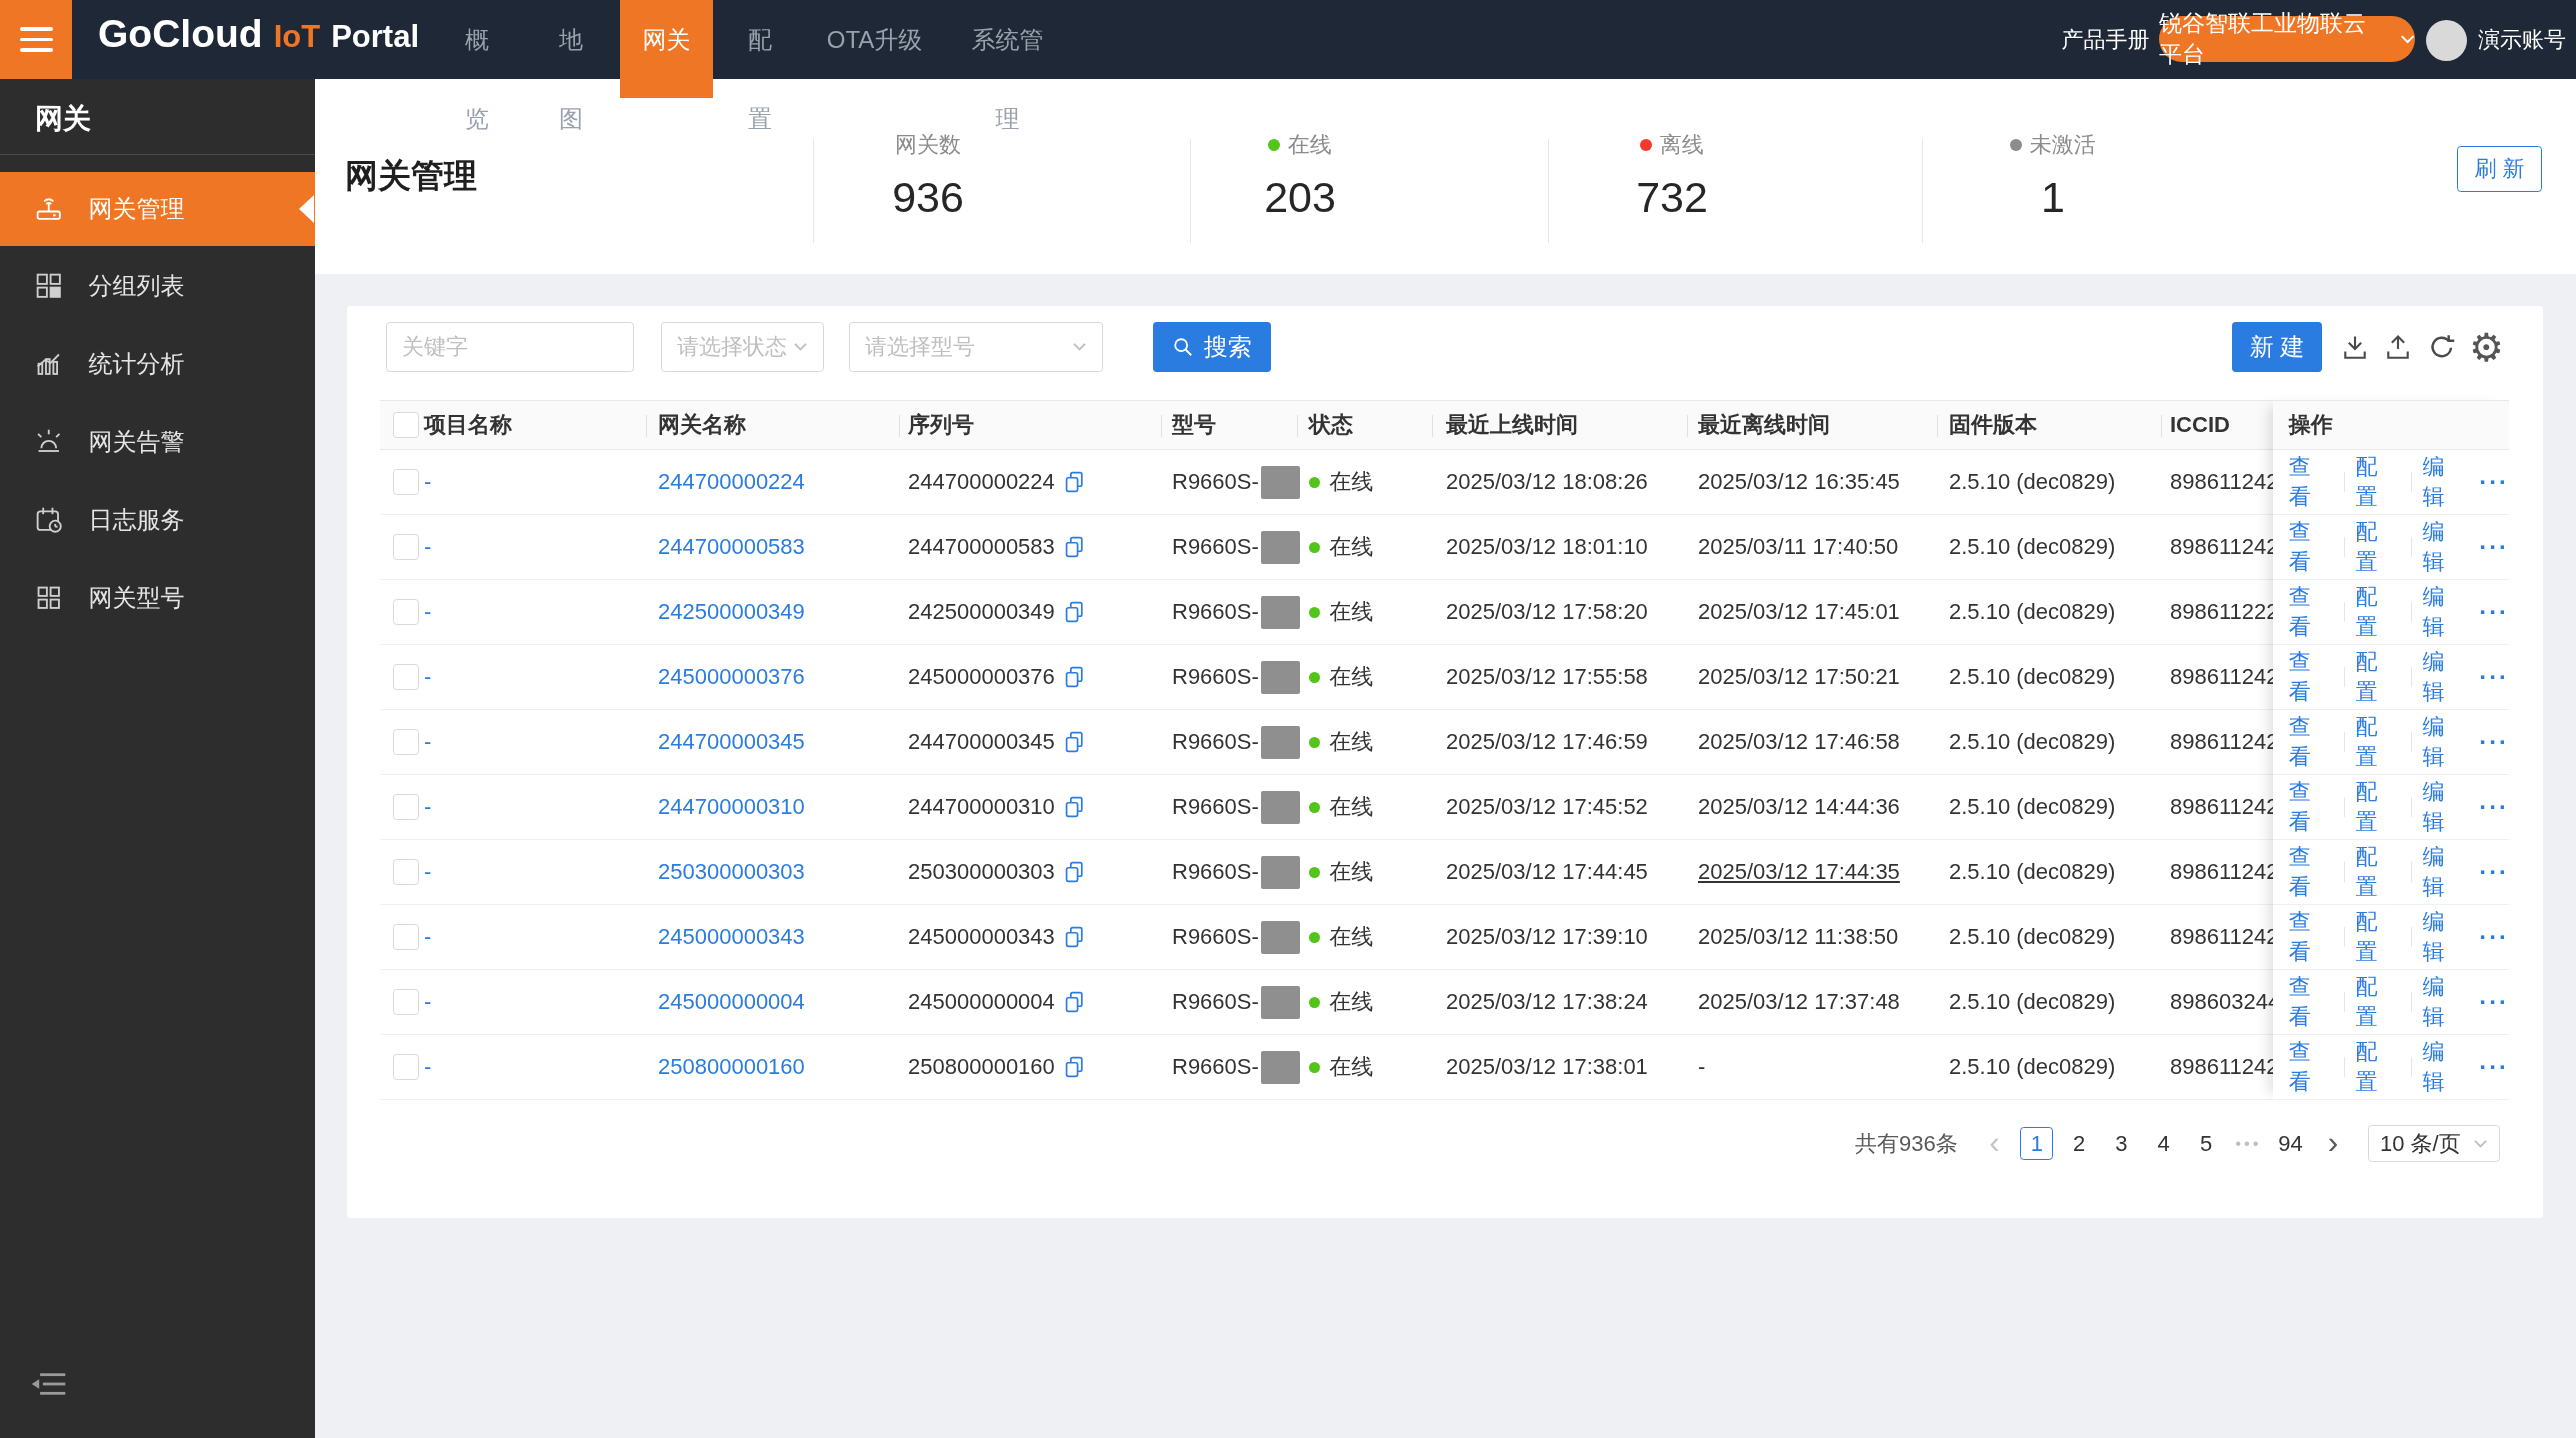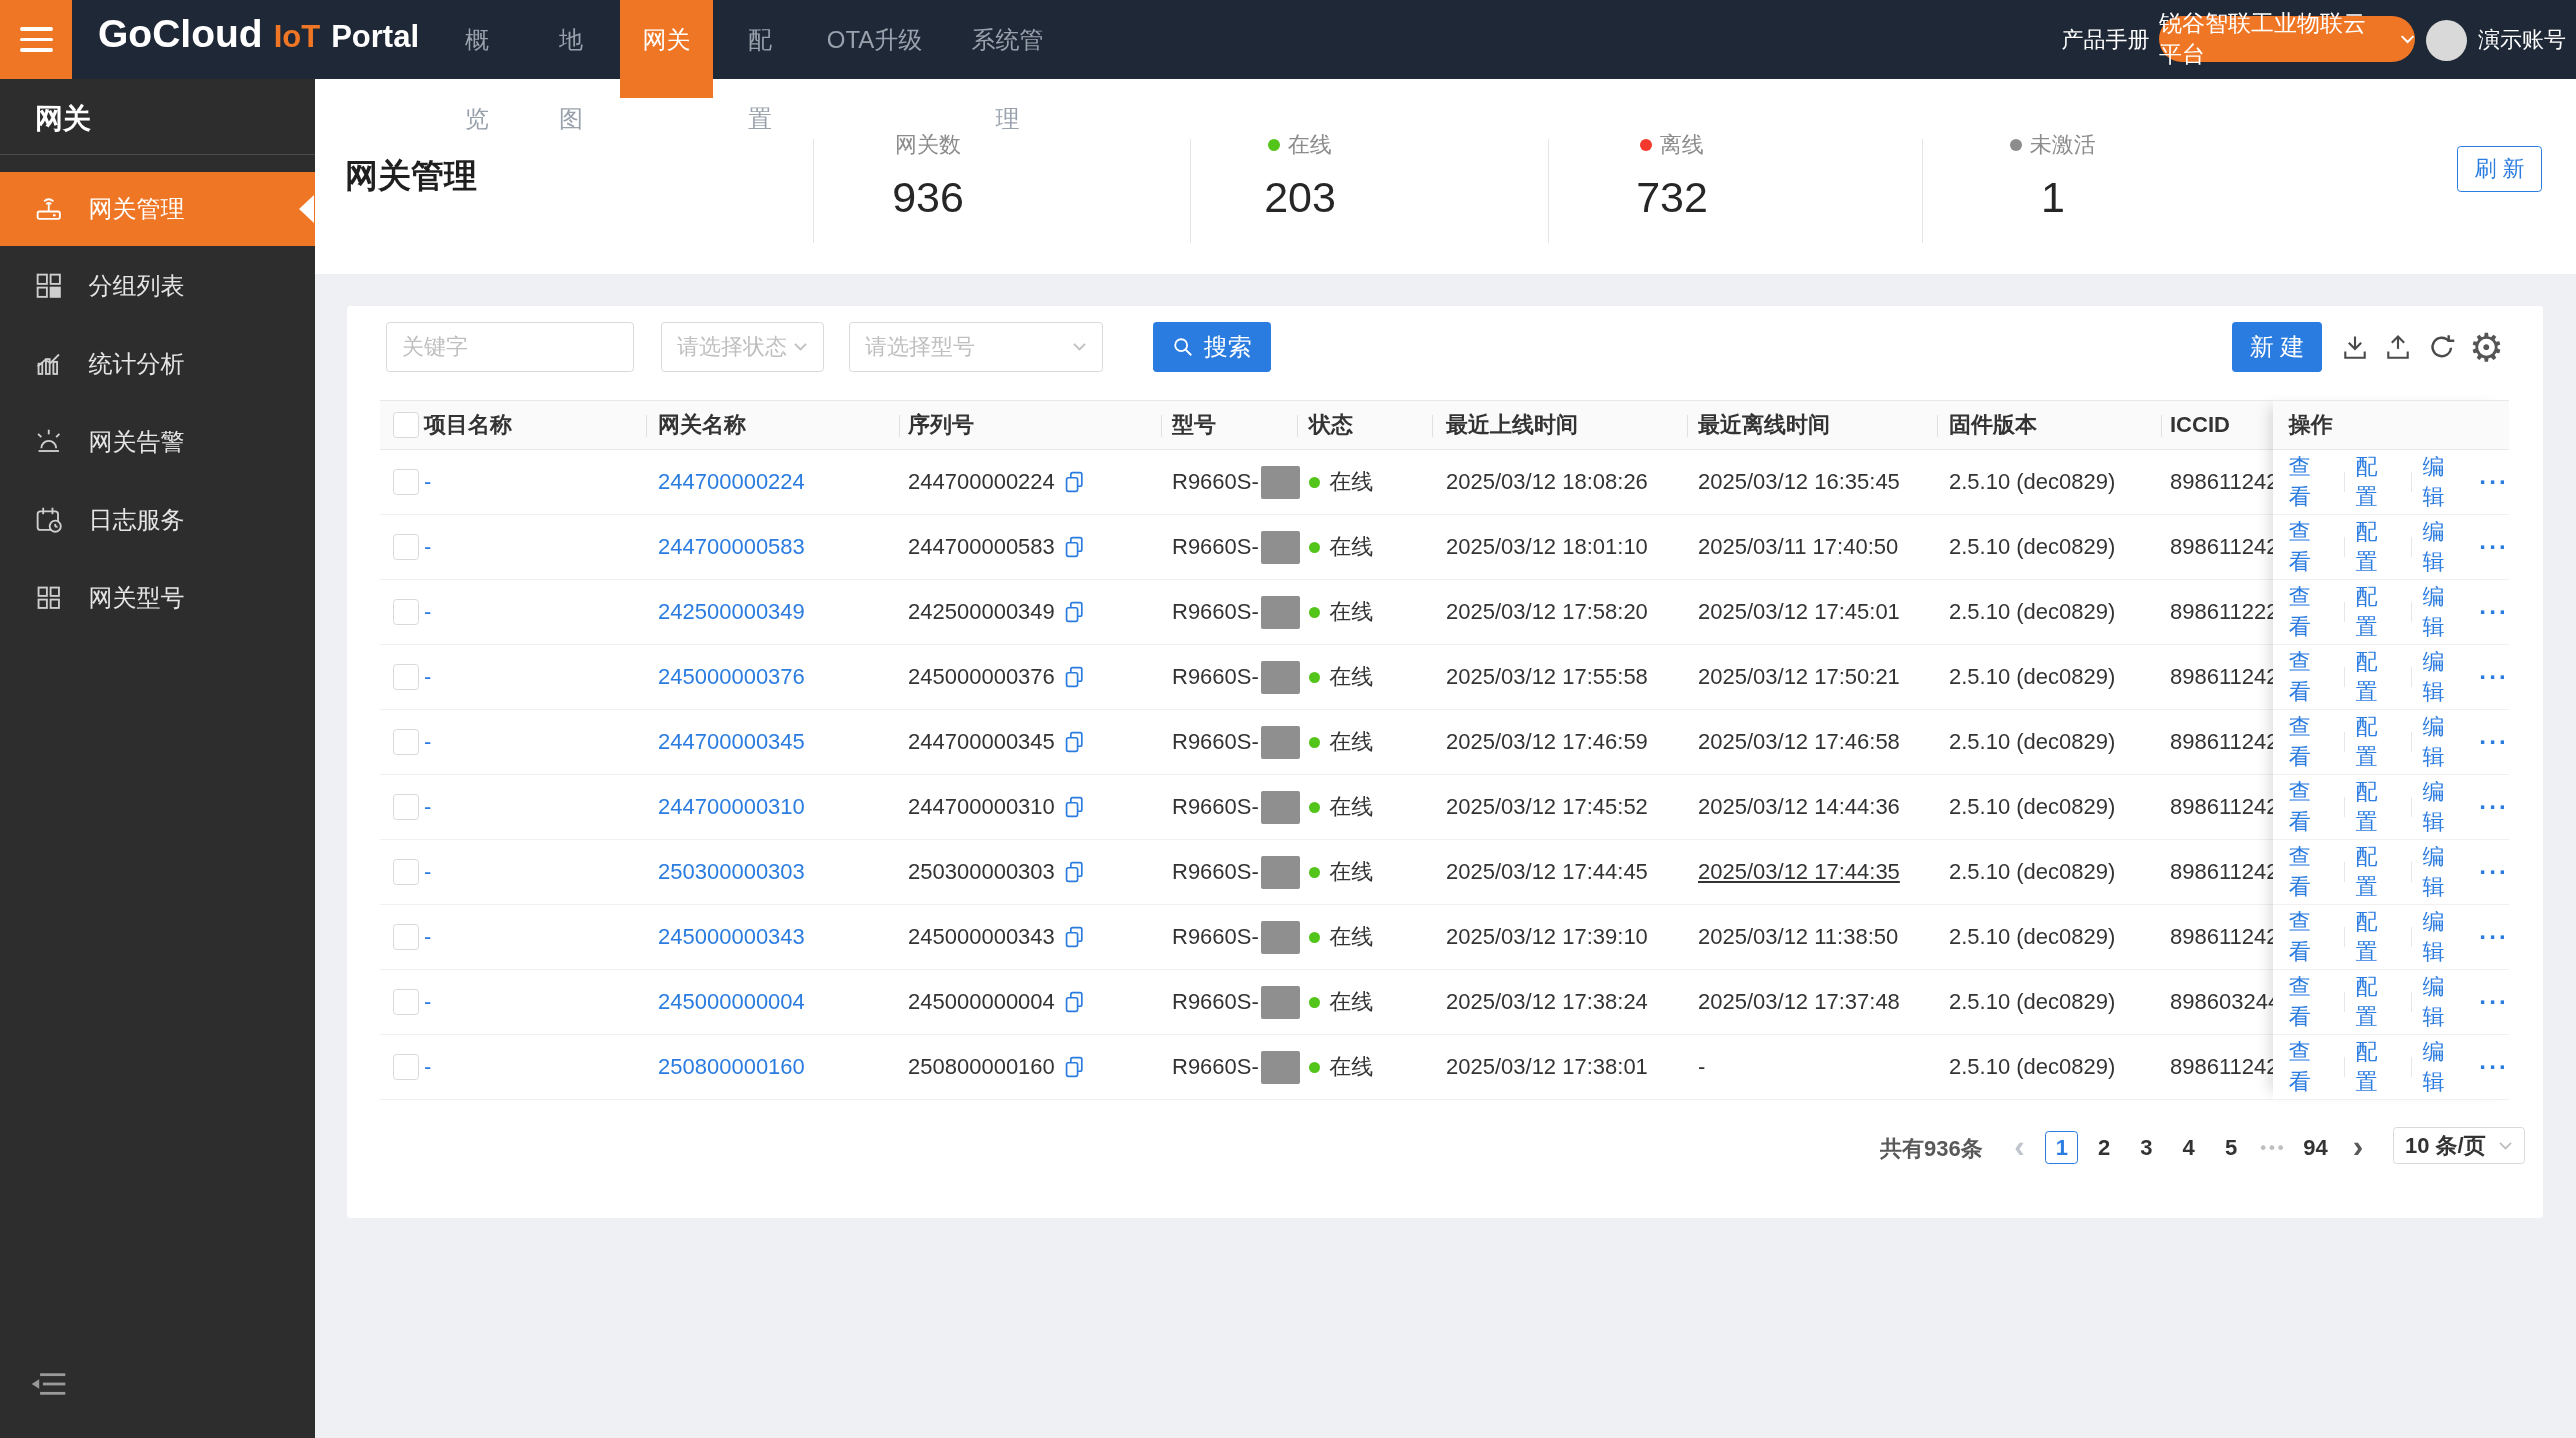--- a/index.html
+++ b/index.html
@@ -86,21 +86,21 @@
   .copy{cursor:pointer;}
 
   
   .action-col{left:2273px;top:400px;width:236px;height:699px;background:#fff;box-shadow:-9.3px 0 13px -5.6px rgba(0,0,0,0.14);z-index:2;}
   .action-head{height:50px;background:#fafafa;border-top:0.9px solid var(--hdrline);border-bottom:0.9px solid var(--hdrline);display:flex;align-items:center;padding-left:15.8px;font-size:22px;font-weight:600;color:#333;}
   .action-row{height:65px;border-bottom:0.9px solid var(--rowline);display:flex;align-items:center;padding-left:15.8px;font-size:22px;}
   .vsep{width:0.9px;height:20.4px;background:#e3e6ea;margin:0 11px;}
   .more{color:var(--blue);letter-spacing:1.9px;margin-left:13px;font-size:24px;cursor:pointer;font-weight:700;}
 
   
-  .pagination{top:1123px;left:396px;width:2129px;height:41px;display:flex;align-items:flex-end;justify-content:flex-end;gap:9.3px;font-size:22px;color:#595959;font-weight:bold;}
+  .pagination{top:1123px;left:371px;width:2129px;height:41px;display:flex;align-items:center;justify-content:flex-end;gap:9.3px;font-size:22px;color:#595959;}
   .pg,.pg-prev,.pg-next{min-width:33px;height:33px;line-height:33px;text-align:center;border-radius:3.7px;cursor:pointer;color:#333;}
   .pg-prev{color:#c0c4cc;font-size:31.5px;line-height:30px;}
   .pg-next{color:#595959;font-size:31.5px;line-height:30px;}
   .page-active{border:0.9px solid var(--blue);color:var(--blue);line-height:31.5px;}
   .pg.dots{color:#bfbfbf;letter-spacing:2.8px;font-size:16.7px;}
   .page-size{width:132px;height:37px;border:0.9px solid var(--border);border-radius:3.7px;display:flex;align-items:center;justify-content:space-between;padding:0 11px;color:#333;cursor:pointer;margin-left:9.3px;}
   svg{display:block;}
 </style>
 </head>
 <body>

